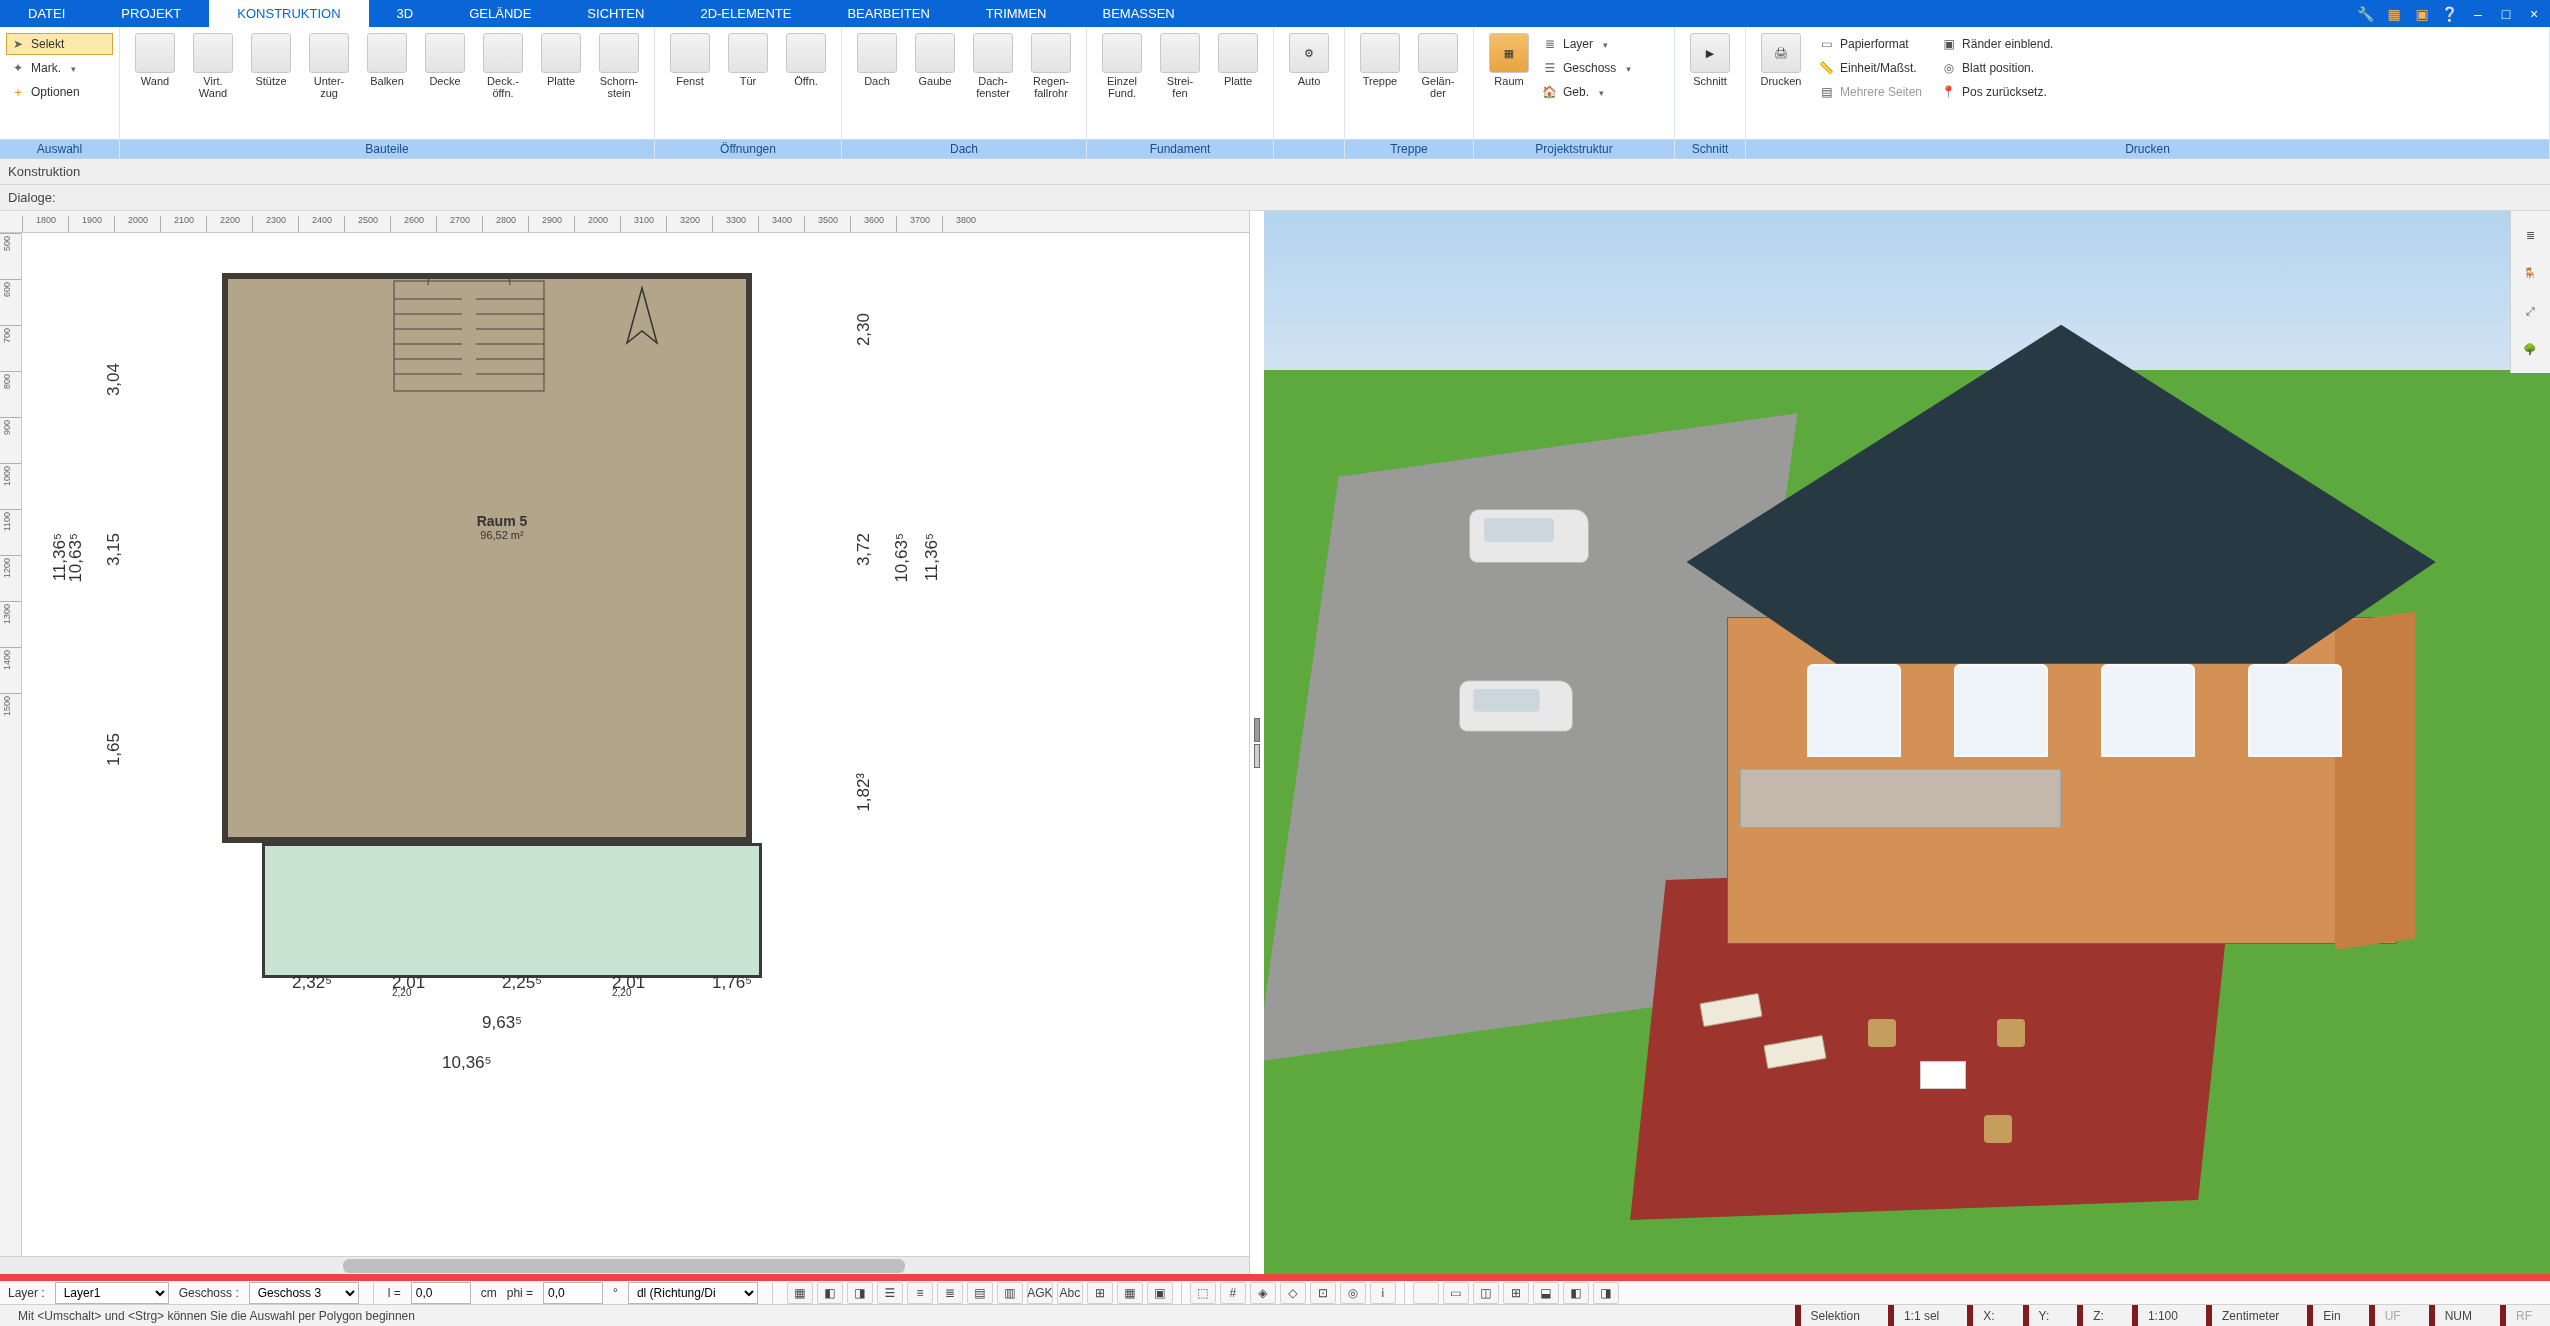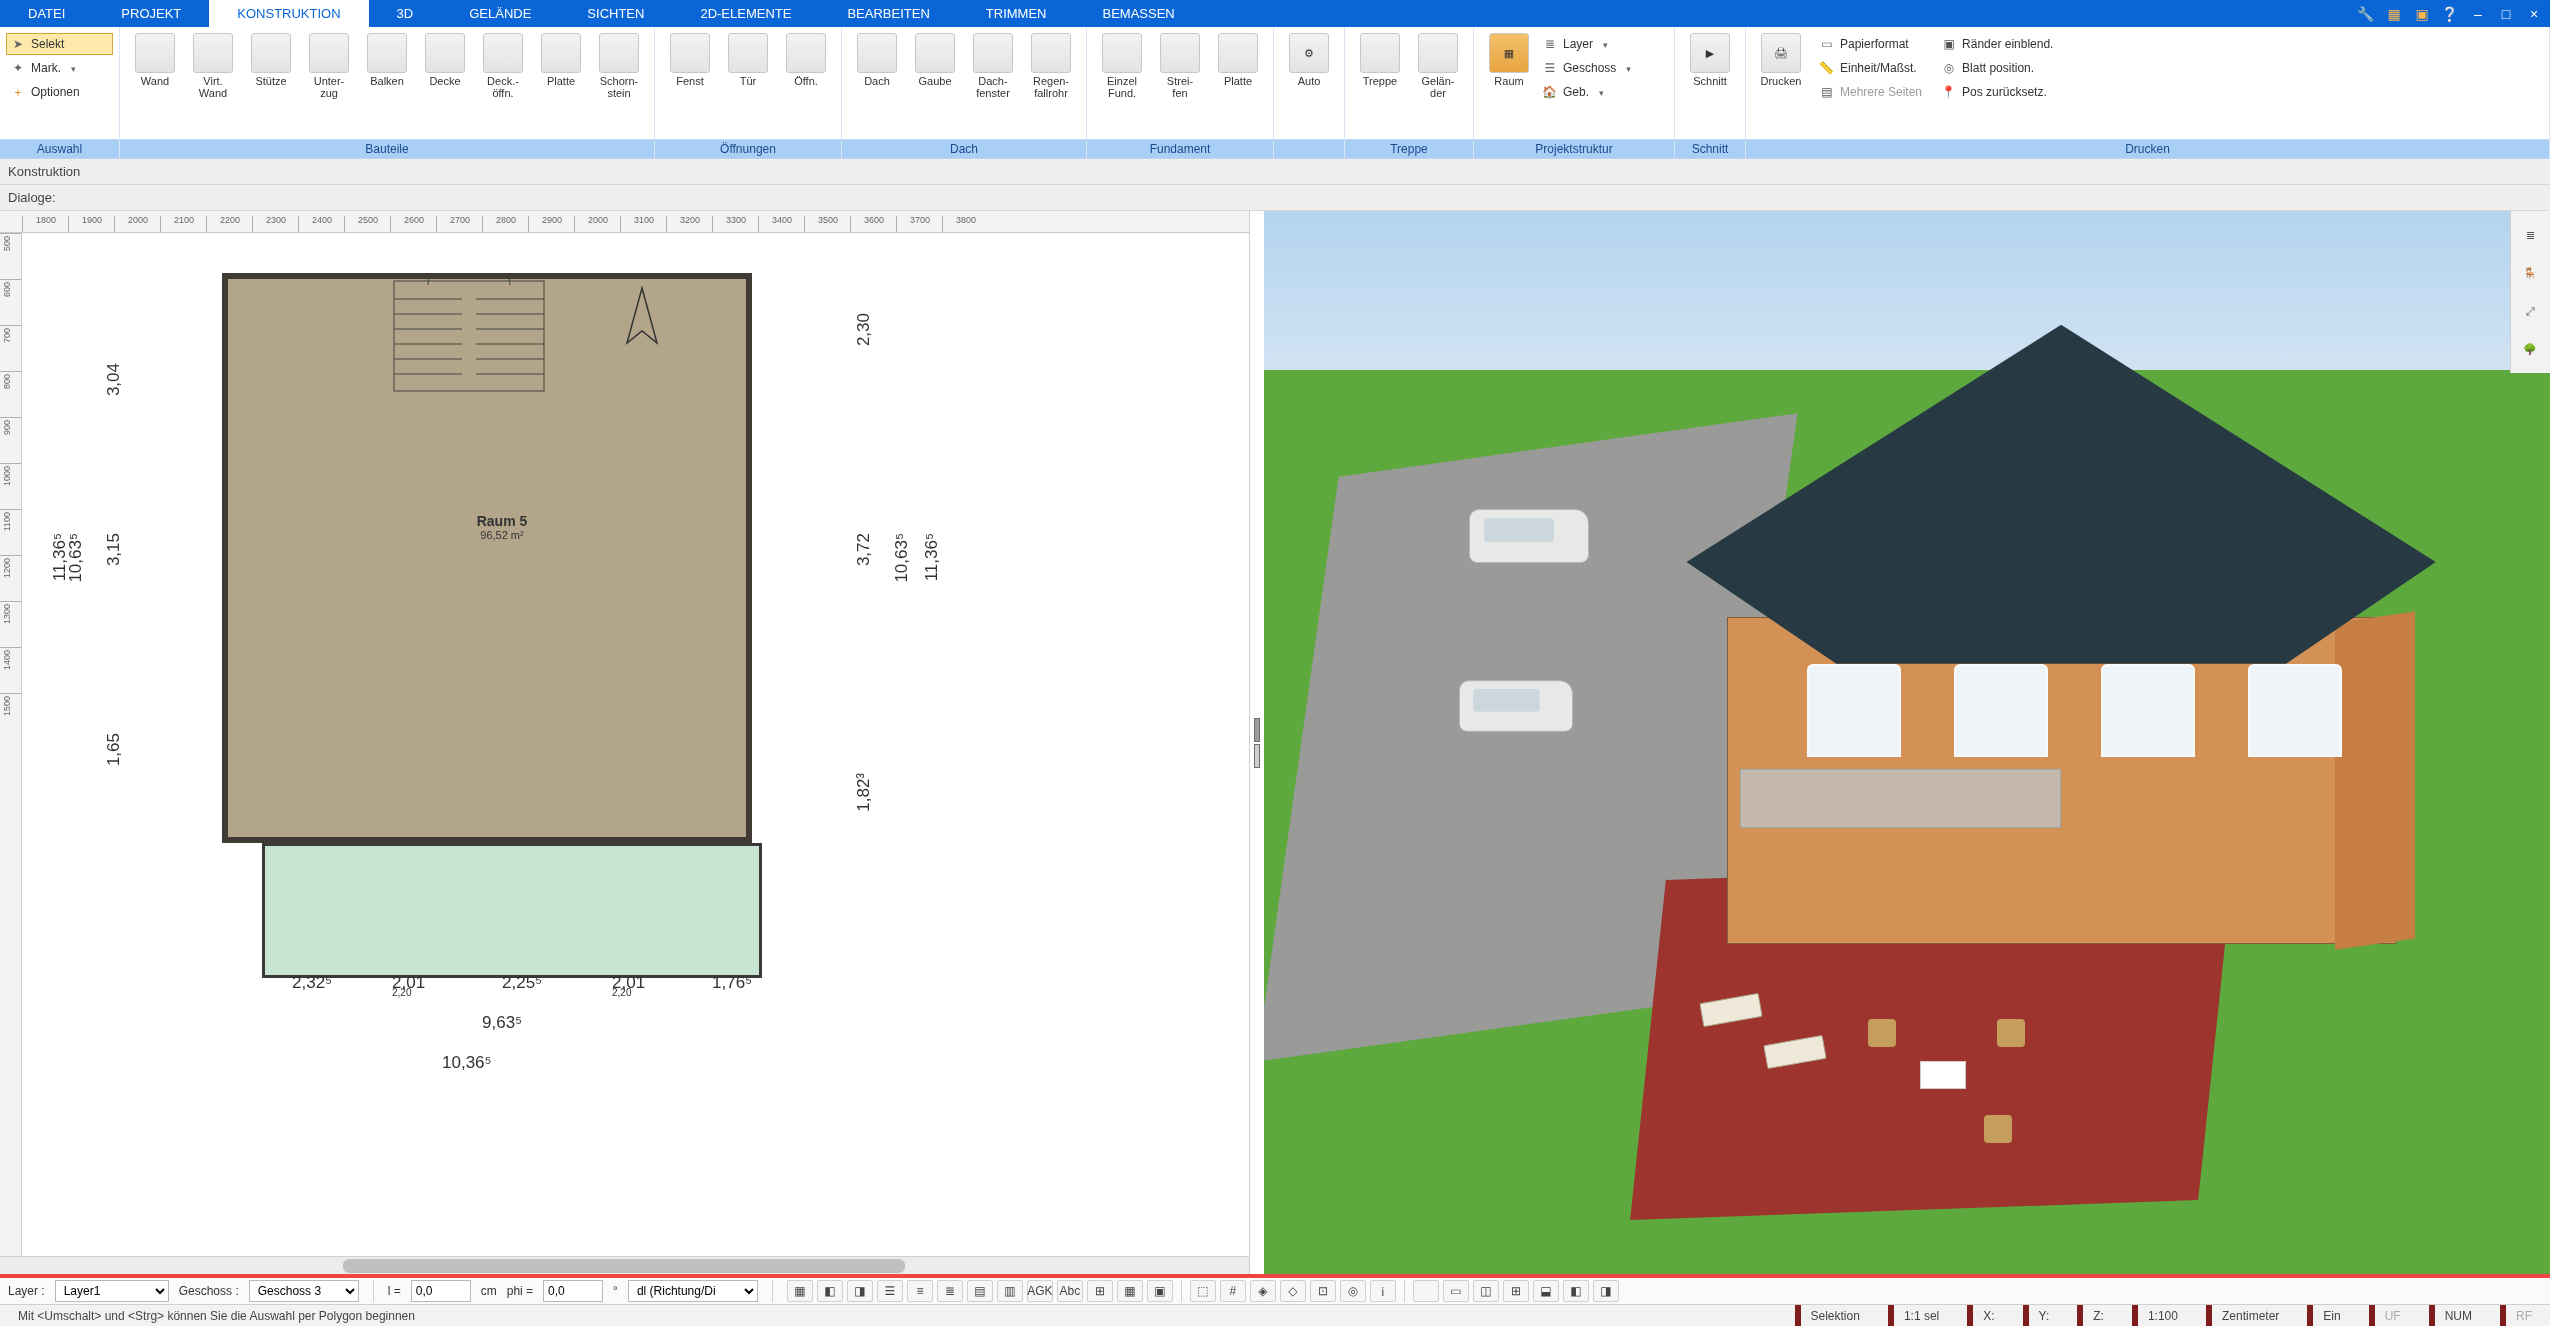--- a/index.html
+++ b/index.html
@@ -198,21 +198,21 @@
 
 .side-toolbar{
   position:absolute;right:0;top:0;width:40px;
   background:#f2f2f2;border-left:1px solid #cfcfcf;
   display:flex;flex-direction:column;align-items:center;gap:10px;padding:10px 0;
 }
 .side-toolbar .stbtn{width:28px;height:28px;display:flex;align-items:center;justify-content:center;color:#555;border:1px solid transparent;border-radius:3px;}
 
 
 .tools-row{
-  height:30px;border-top:4px solid #ef4444;
+  height:30px;border-top:7px solid #ef4444;
   display:flex;align-items:center;padding:0 8px;gap:10px;
   font-size:12px;color:#333;background:#fafafa;
 }
 .tools-row select, .tools-row input{
   border:1px solid #b8b8b8;height:22px;font-size:12px;padding:0 4px;
   background:#fff;
 }
 .spin{width:60px;}
 .sep{width:1px;height:22px;background:#cfcfcf;margin:0 4px;}
 .mini-icons{display:flex;gap:4px;}

